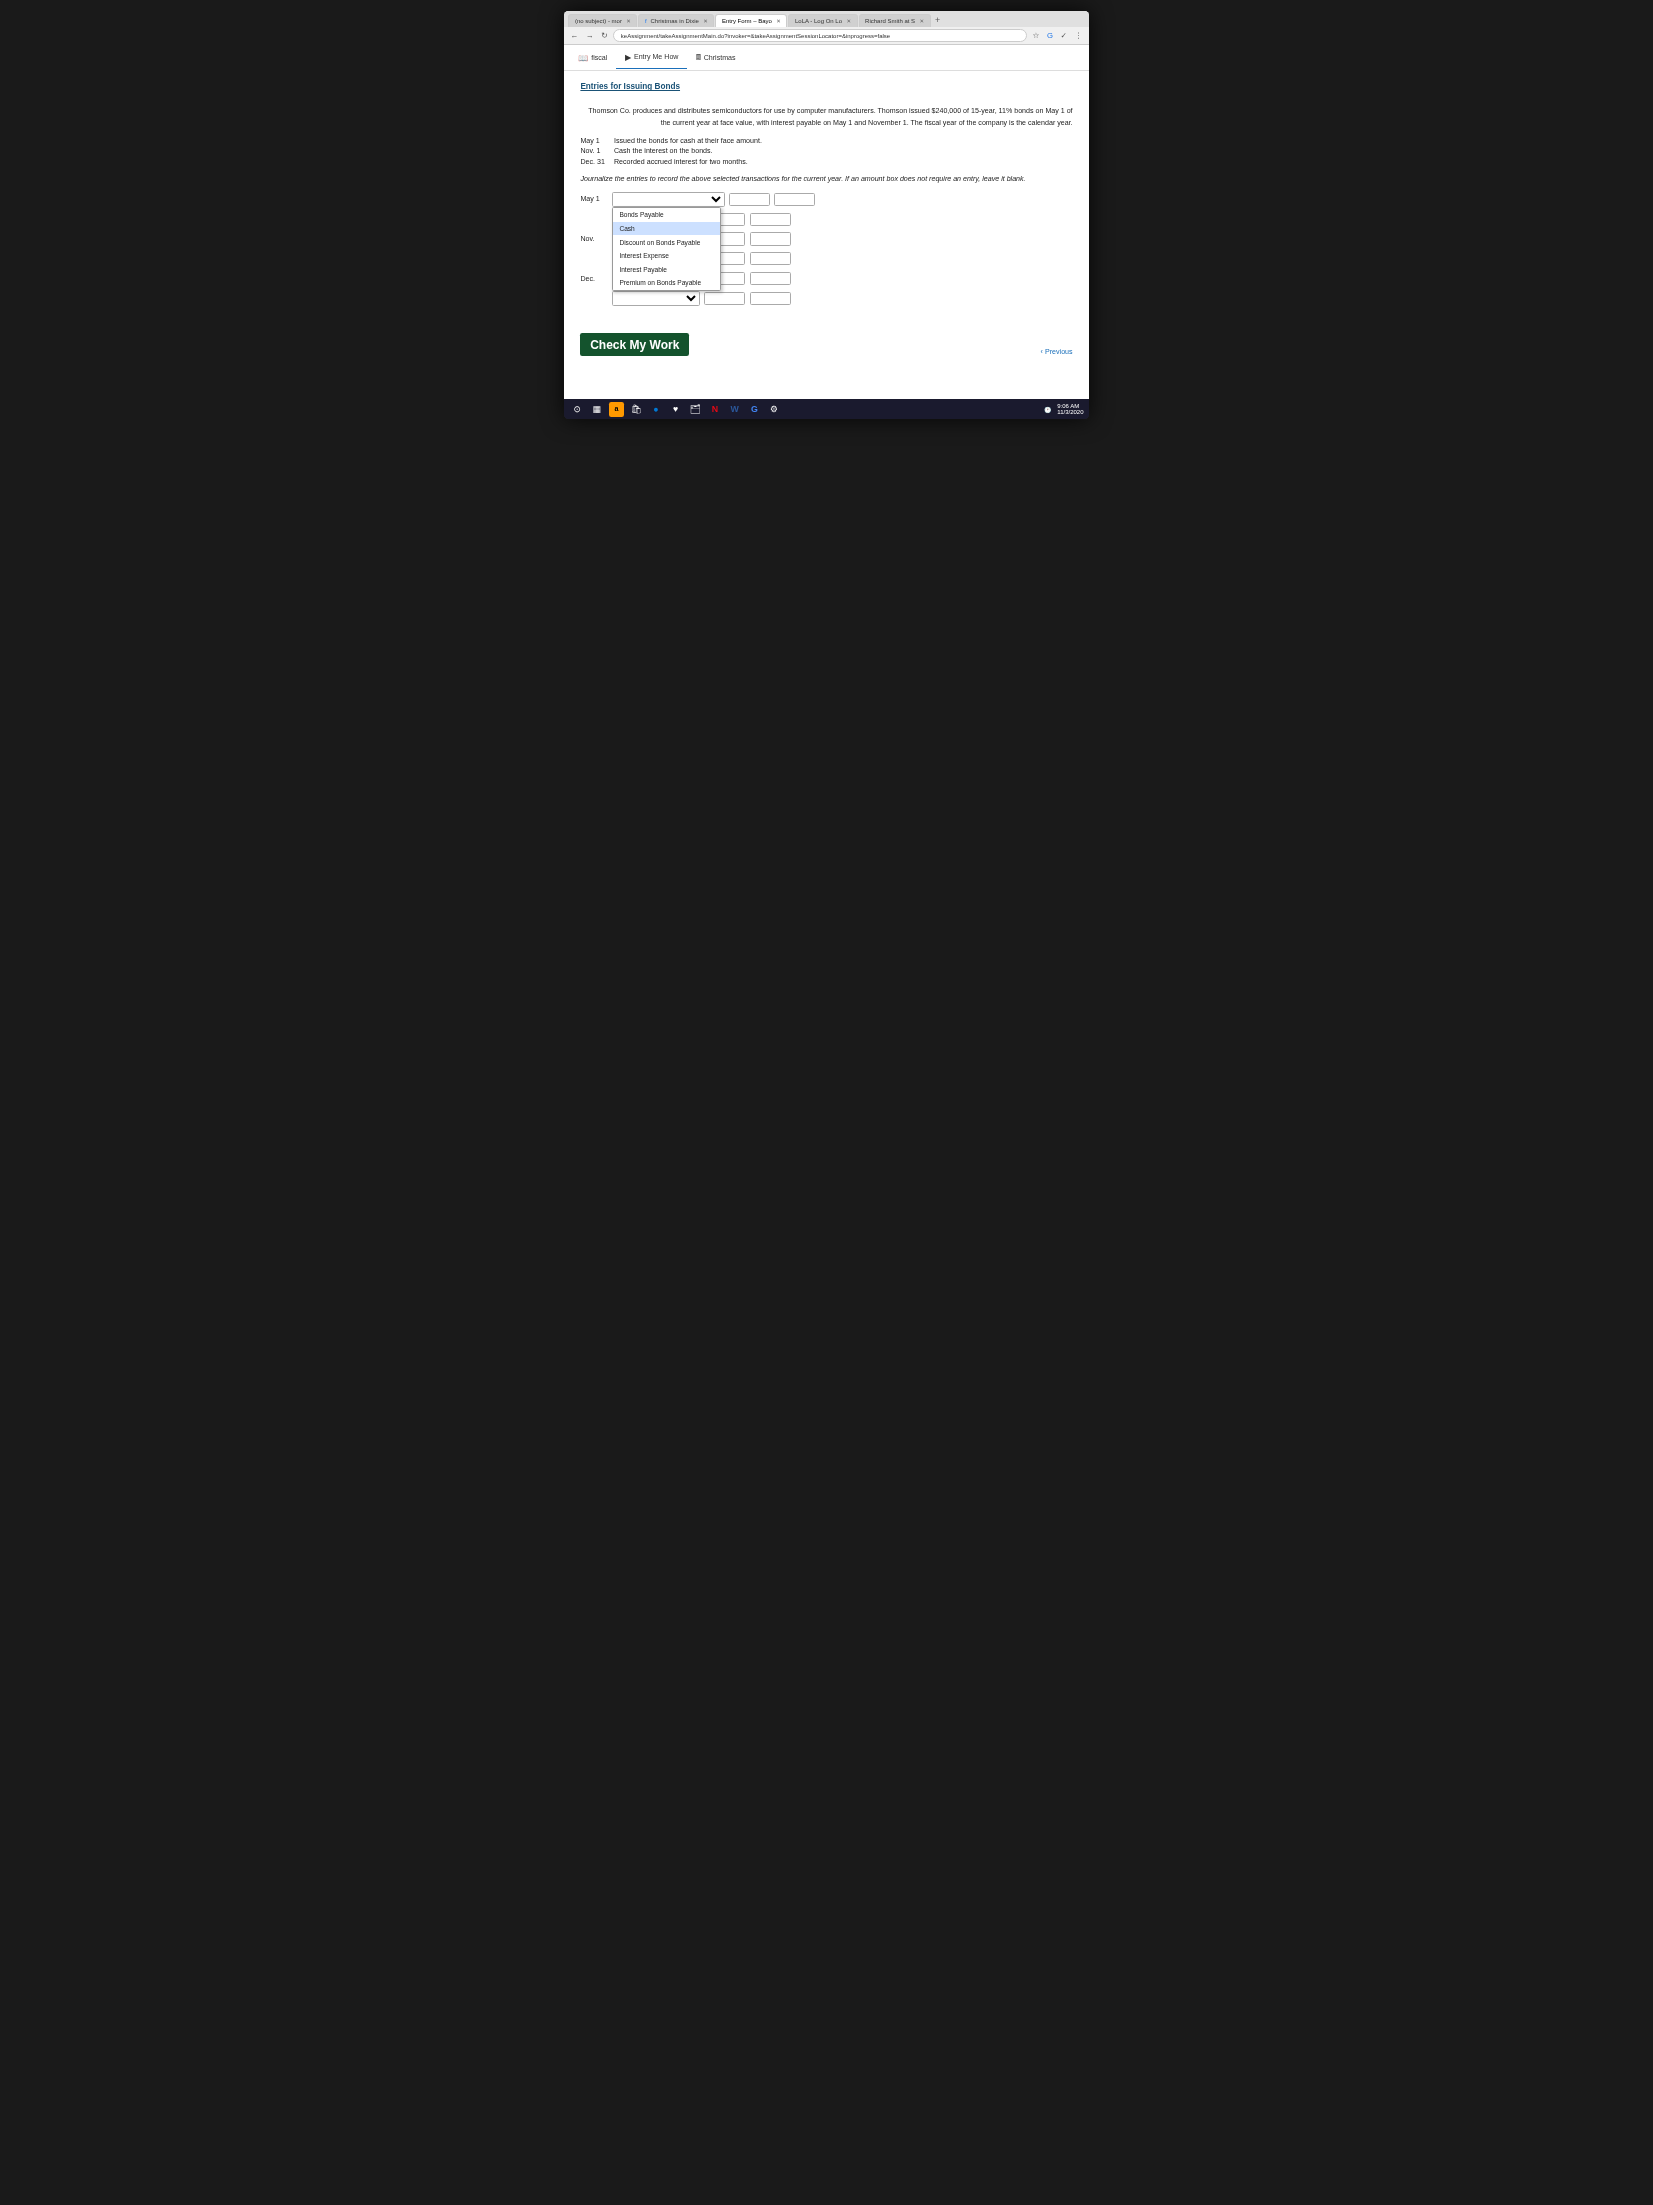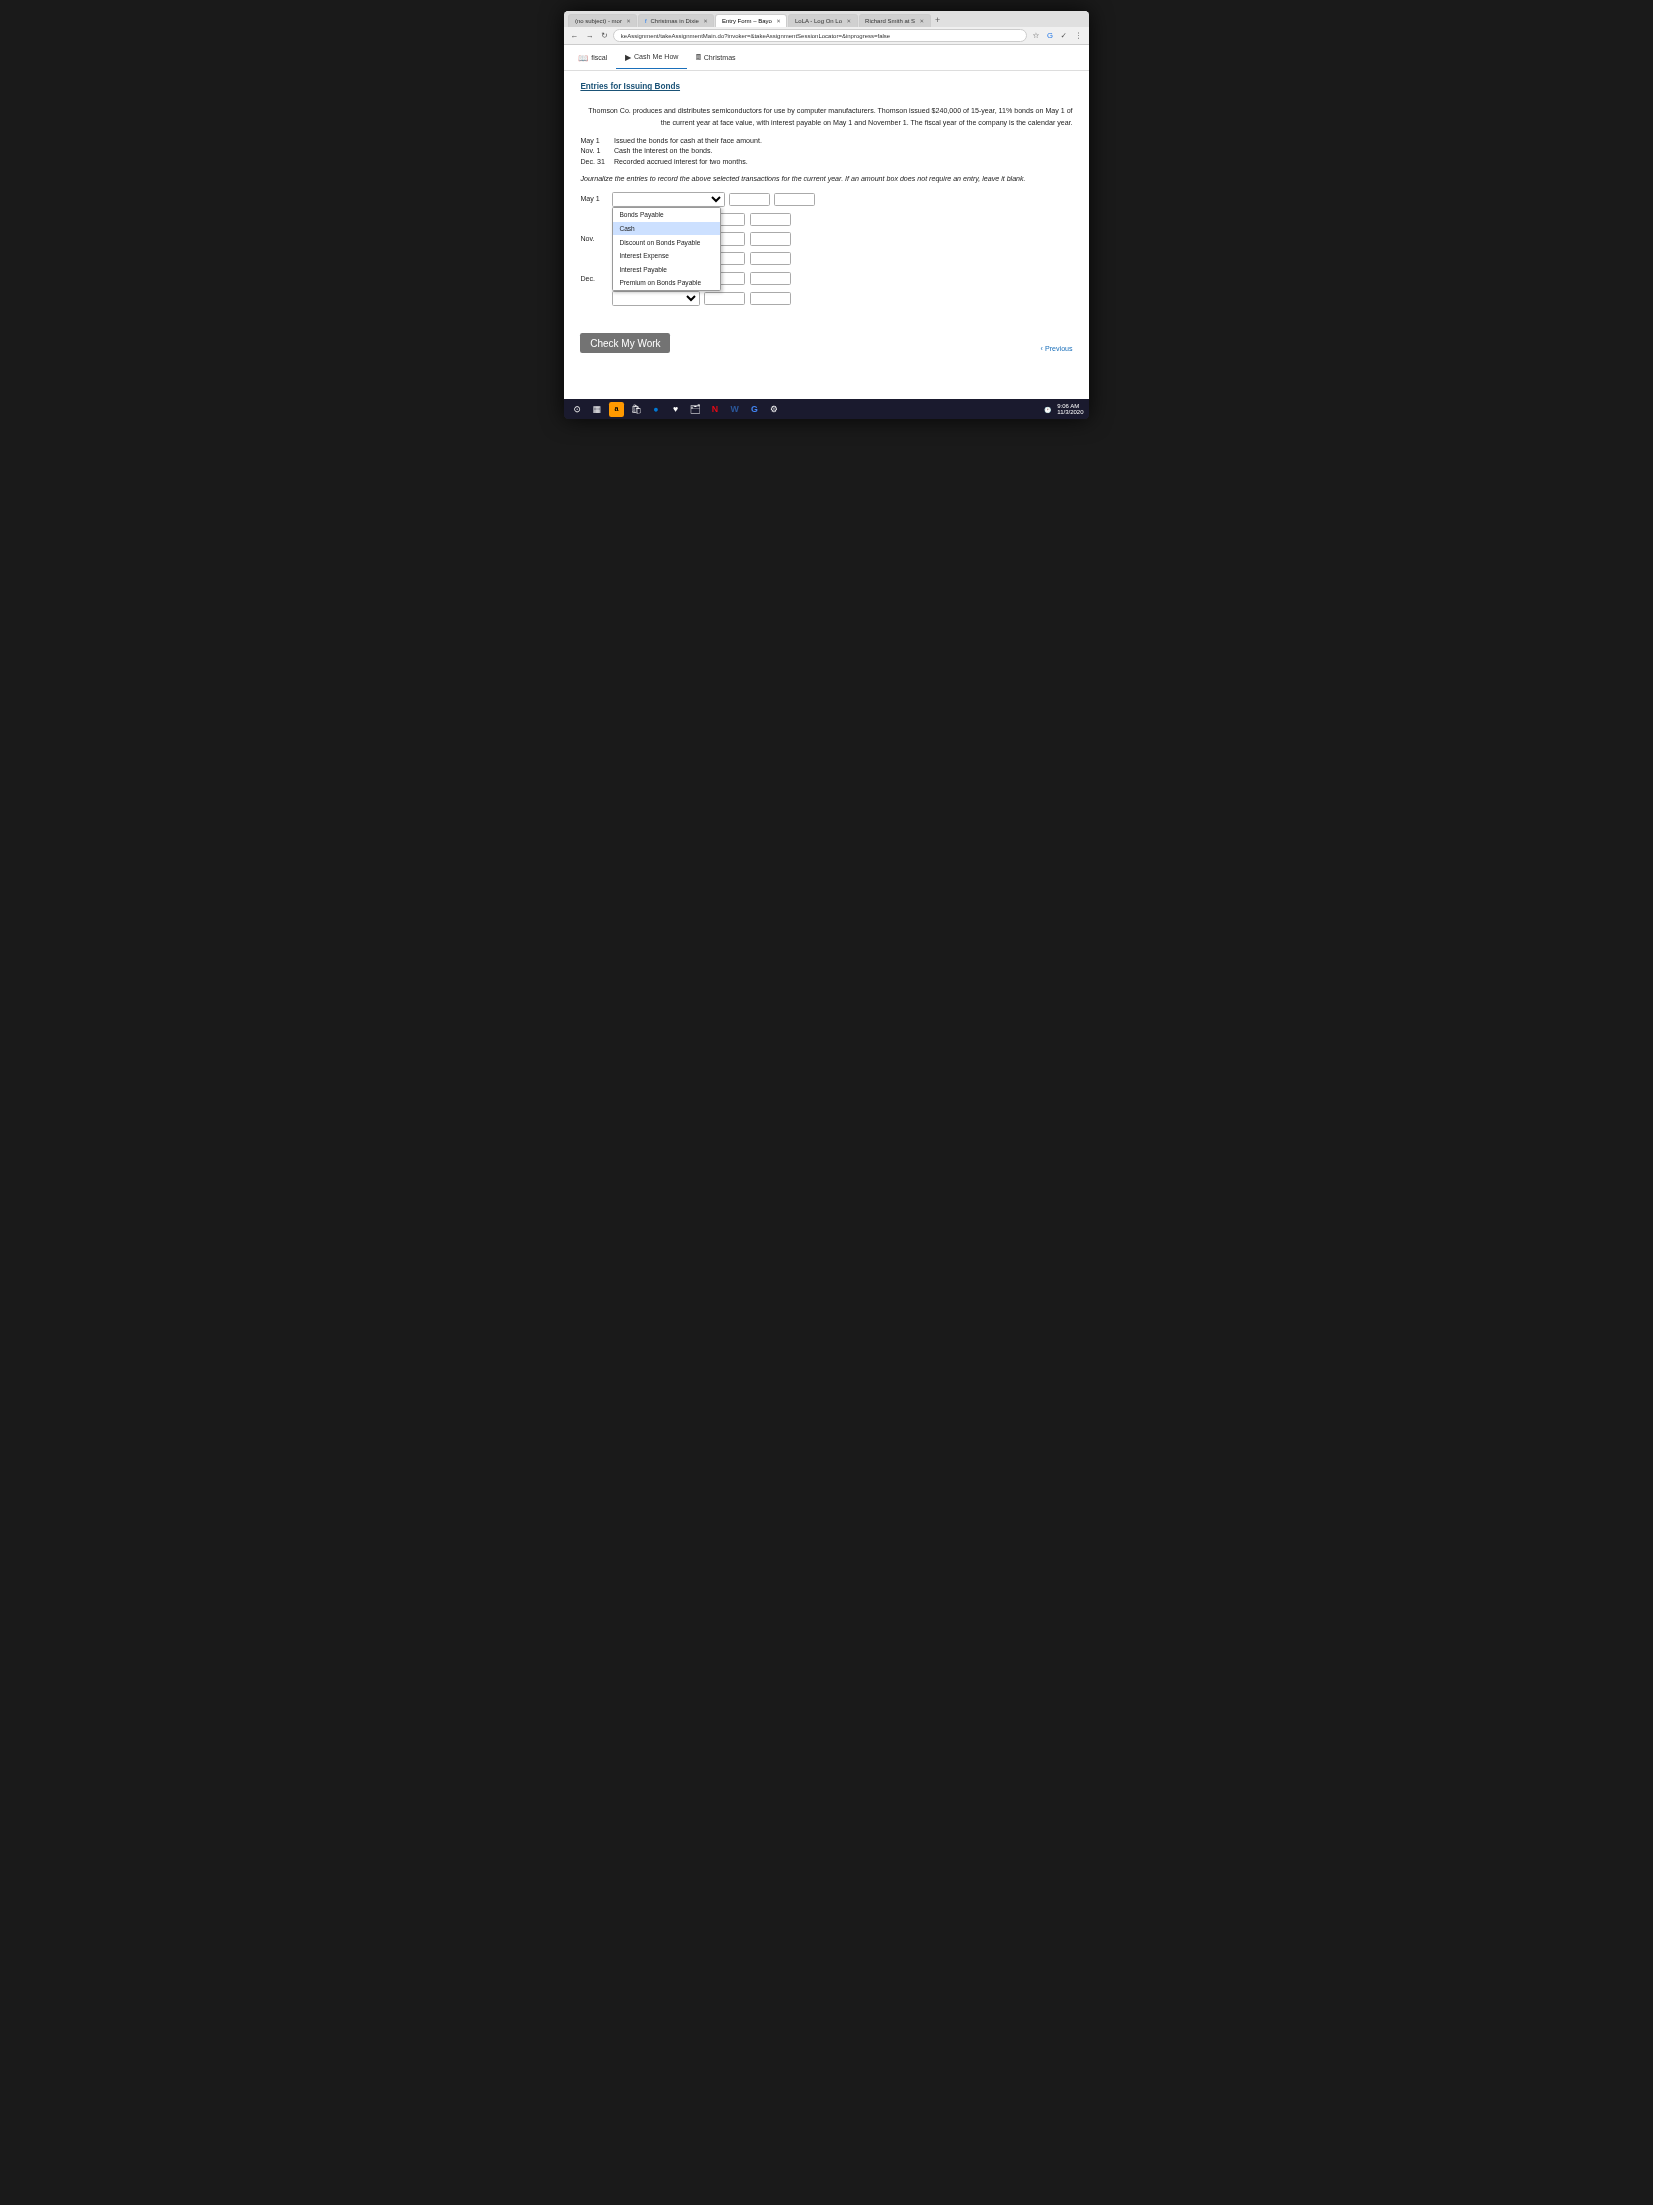--- a/index.html
+++ b/index.html
@@ -201,27 +201,27 @@
     .dropdown-menu-item {
       padding: 3.3px 6.6px;
       font-size: 6.6px;
       cursor: pointer;
       color: #222;
     }
     .dropdown-menu-item.highlighted { background: #cce0ff; }
     
     .check-btn {
       margin-top: 16.4px;
-      background: #737373;
+      background: #14532d;
       color: #fff;
       border: none;
       border-radius: 2.2px;
       padding: 4.4px 9.8px;
-      font-size: 10px;
-      font-weight: 400;
+      font-size: 12px;
+      font-weight: 700;
       cursor: pointer;
     }
     .prev-btn {
       background: none;
       border: none;
       color: #1a6fba;
       font-size: 7.1px;
       cursor: pointer;
       display: flex;
       align-items: center;
@@ -302,21 +302,21 @@
     </div>
   </div>
 
   <div class="app-toolbar">
     <button class="toolbar-btn">
       <span class="icon">📖</span>
       <span>fiscal</span>
     </button>
     <button class="toolbar-btn" style="border-bottom: 1.1px solid #1a6fba;">
       <span class="icon">▶</span>
-      <span>Cash Me How</span>
+      <span>Entry Me How</span>
     </button>
     <button class="toolbar-btn">
       <span class="icon">🖩</span>
       <span>Christmas</span>
     </button>
   </div>
 
   <div class="main-content">
     <div class="section-title">Entries for Issuing Bonds</div>
     <div class="problem-text">Thomson Co. produces and distributes semiconductors for use by computer manufacturers. Thomson issued $240,000 of 15-year, 11% bonds on May 1 of the current year at face value, with interest payable on May 1 and November 1. The fiscal year of the company is the calendar year.</div>

